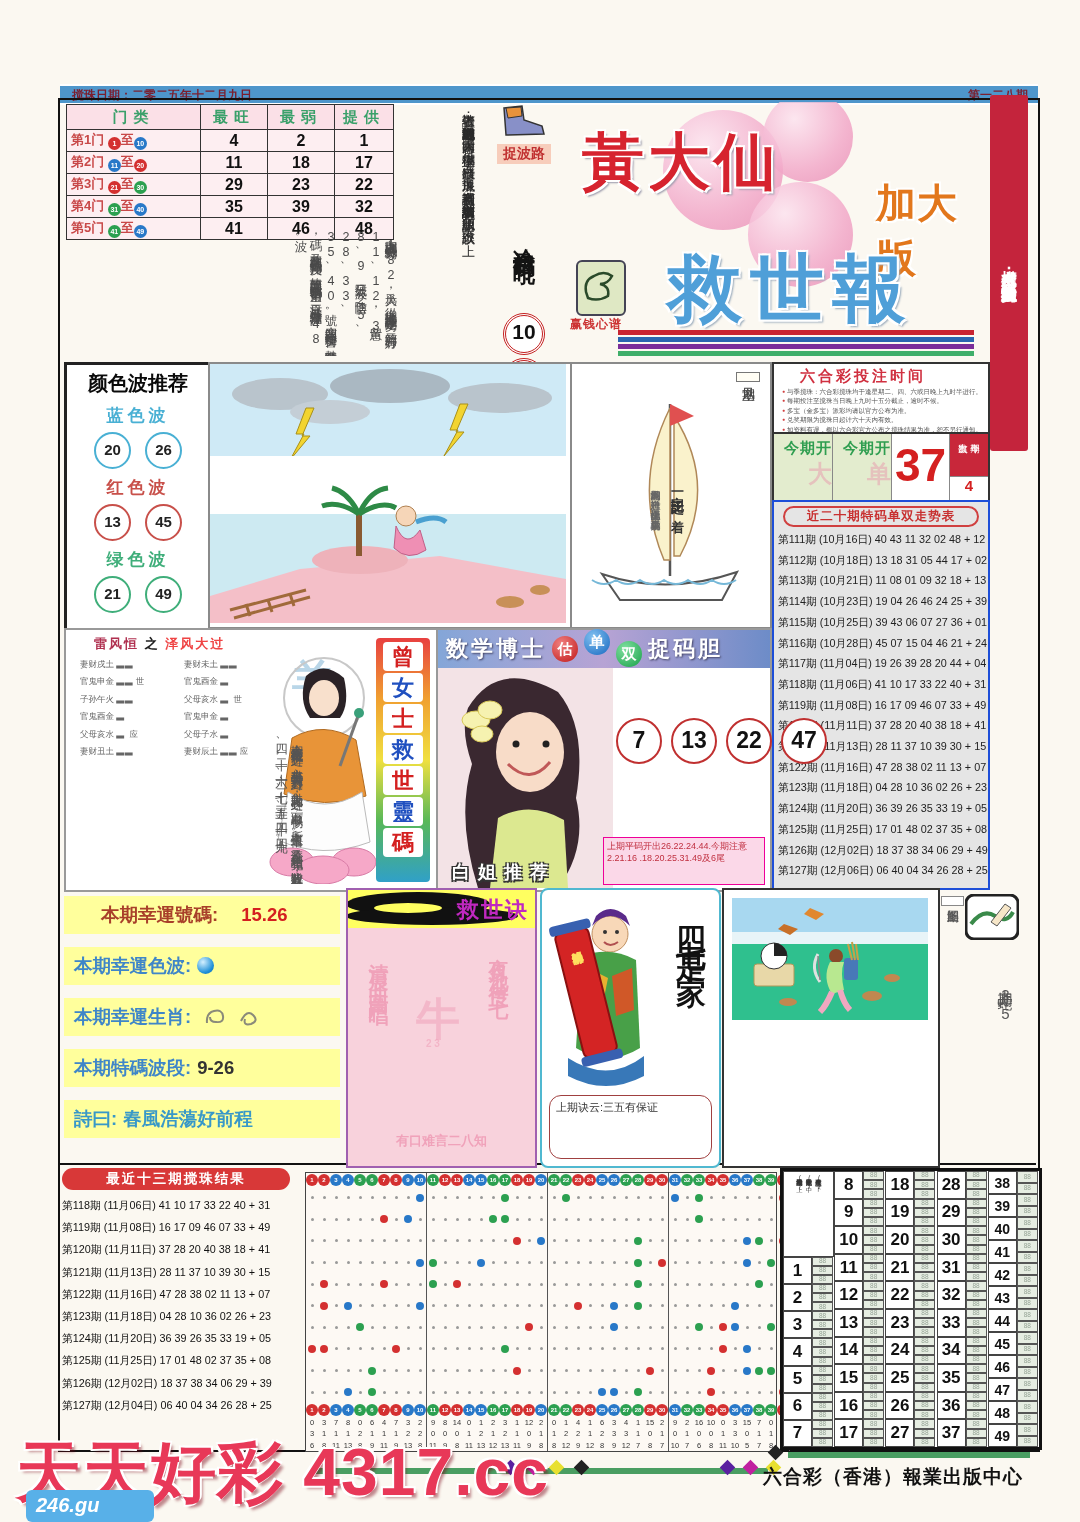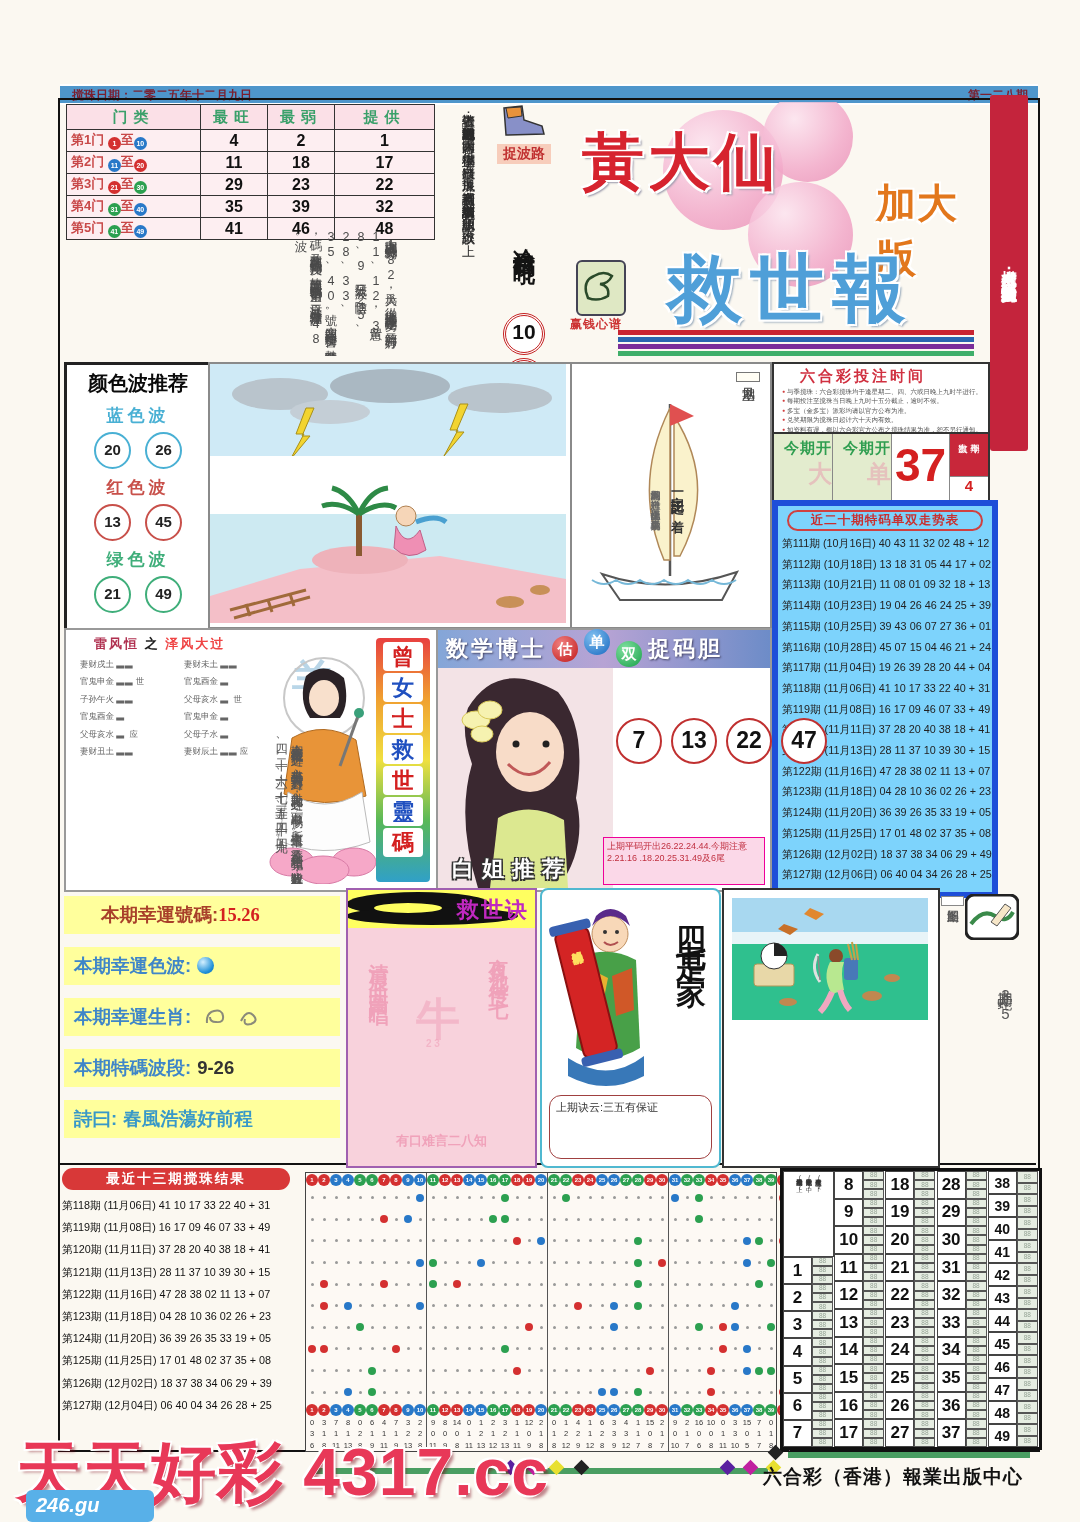--- a/index.html
+++ b/index.html
@@ -9,21 +9,21 @@
   .vrl{writing-mode:vertical-rl;text-orientation:upright;}
   
   #headline{left:44px;top:34px;width:1000px;font-size:24px;font-weight:bold;color:#93294a;
             letter-spacing:1px;font-family:"Liberation Serif",serif;}
   #bluebar{left:60px;top:84px;width:978px;height:17px;background:#4e96cb;border-top:2px solid #fff;border-bottom:2px solid #fff;}
   #bluebar .l{position:absolute;left:12px;top:1px;font-size:12px;font-weight:bold;color:#7c1f2e;}
   #bluebar .r{position:absolute;right:10px;top:1px;font-size:12px;font-weight:bold;color:#7c1f2e;}
   #frame{left:58px;top:98px;width:978px;height:1350px;border:2px solid #111;}
   #midline{left:58px;top:1163px;width:978px;height:0;border-top:2px solid #111;}
   
-  #gatetable{left:66px;top:104px;width:369px;border-collapse:collapse;}
+  #gatetable{left:66px;top:104px;width:328px;border-collapse:collapse;}
   #gatetable th{background:#fbe0e7;color:#3aa06a;font-size:15px;font-weight:bold;border:1.6px solid #333;
       letter-spacing:6px;height:22px;}
   #gatetable td{background:#fdeef1;border:1.6px solid #333;text-align:center;font-size:16px;font-weight:bold;color:#111;height:19px;}
   #gatetable td.g{font-size:13px;color:#c84848;text-align:left;padding-left:4px;white-space:nowrap;}
   .mini{display:inline-block;width:13px;height:13px;border-radius:50%;color:#fff;font-size:7px;line-height:13px;
         text-align:center;vertical-align:-2px;font-weight:bold;}
   
   #analysis{left:64px;top:230px;width:334px;height:126px;font-size:12.5px;color:#4a4a4a;line-height:1.2;
      letter-spacing:1px;overflow:hidden;}
   #notice{left:400px;top:104px;width:78px;height:248px;font-size:13px;color:#2a2a2a;line-height:1.5;overflow:hidden;}
@@ -72,21 +72,21 @@
   #today{left:772px;top:432px;width:214px;height:66px;border:2px solid #333;background:#fff;display:flex;}
   .tcell{width:58px;border-right:1.5px solid #888;background:#e3ecce;text-align:right;position:relative;}
   .tcell .lab{margin-top:5px;font-size:15px;font-weight:900;color:#2f9e50;letter-spacing:1px;}
   .tcell .faint{font-size:24px;color:#e8a0b0;opacity:.55;font-weight:bold;}
   #bignum{flex:1;text-align:center;font-size:46px;font-weight:900;color:#d42020;line-height:62px;background:#fff;}
   #tright{width:38px;border-left:1.5px solid #888;display:flex;flex-direction:column;}
   #tright .red{height:40px;background:#c8273a;display:flex;justify-content:center;gap:2px;padding-top:2px;}
   #tright .red div{font-size:9.5px;color:#fff;line-height:1.05;}
   #tright .val{flex:1;border-top:1.5px solid #888;text-align:center;color:#d42020;font-size:15px;font-weight:bold;}
   
-  #trend20{left:772px;top:500px;width:214px;height:386px;border:6px solid #1d4ed8;background:#7dd3fc;overflow:hidden;}
+  #trend20{left:772px;top:500px;width:214px;height:386px;border:2px solid #1d4ed8;background:#e5e5e5;overflow:hidden;}
   #trend20 .pill{margin:4px auto 2px;width:188px;border:2px solid #d04040;border-radius:11px;color:#c83030;
      font-size:12.5px;font-weight:bold;text-align:center;letter-spacing:1px;padding:0 2px;}
   #trend20 .row{font-size:10.8px;color:#222;line-height:20.7px;padding-left:4px;white-space:nowrap;}
   
   #hexbox{left:64px;top:628px;width:370px;height:260px;border:2px solid #999;background:#fff;overflow:hidden;}
   #hextitle{position:absolute;left:28px;top:5px;font-size:13px;font-weight:bold;color:#b03050;letter-spacing:2px;}
   #hextitle span{color:#222;}
   .yao{position:absolute;top:26px;font-size:8.5px;color:#666;line-height:2.05;white-space:pre;}
   #yamark{position:absolute;left:226px;top:22px;font-size:42px;color:#b9d6e8;font-weight:bold;}
   #hextext{position:absolute;left:6px;top:104px;width:232px;height:150px;font-size:12.5px;color:#555;
@@ -99,28 +99,28 @@
   
   #baijie{left:436px;top:628px;width:332px;height:260px;border:2px solid #999;background:#fff;}
   #bjhead{height:38px;background:linear-gradient(90deg,#84a6d8,#b7a3d4,#6d8cc8);display:flex;align-items:center;gap:6px;padding-left:8px;}
   .bjt{font-size:22px;font-weight:900;color:#fff;letter-spacing:3px;text-shadow:1px 1px 2px #446;}
   .ball{width:26px;height:26px;border-radius:50%;color:#fff;font-size:15px;font-weight:bold;text-align:center;line-height:26px;}
   #bjnums{position:absolute;left:178px;top:88px;display:flex;gap:9px;}
   .bjcirc{width:42px;height:42px;border:2.5px solid #c03030;border-radius:50%;background:#fff;font-size:23px;
      font-weight:bold;color:#111;text-align:center;line-height:40px;}
   #bjnote{position:absolute;right:5px;bottom:5px;width:154px;height:42px;background:#fbd8e8;border:1px solid #e09;
      font-size:9px;color:#c03040;line-height:1.35;padding:2px 3px;}
-  #bjsign{position:absolute;left:14px;bottom:6px;font-size:22px;font-weight:900;color:#fff;letter-spacing:8px;
+  #bjsign{position:absolute;left:14px;bottom:6px;font-size:18px;font-weight:900;color:#fff;letter-spacing:8px;
      text-shadow:-1.5px -1.5px 0 #333,1.5px -1.5px 0 #333,-1.5px 1.5px 0 #333,1.5px 1.5px 0 #333;}
   
   #luckybox{left:64px;top:896px;width:276px;height:268px;}
   .lrow{height:38px;background:#ffff9c;margin-bottom:13px;line-height:38px;padding-left:10px;font-size:18.5px;
      font-weight:bold;white-space:nowrap;}
   .lab1{color:#a8402a;margin-left:27px;} .lab2{color:#3f86c8;} .lab3{color:#3898c8;}
-  .val-red{color:#d42020;margin-left:0;font-family:Liberation Serif, serif;} .val-dark{color:#333;margin-left:6px;} .val-blue{color:#3898c8;margin-left:6px;}
+  .val-red{color:#d42020;margin-left:23px;} .val-dark{color:#333;margin-left:6px;} .val-blue{color:#3898c8;margin-left:6px;}
   .bluedot{display:inline-block;width:17px;height:17px;border-radius:50%;vertical-align:-2px;margin-left:6px;
      background:radial-gradient(circle at 35% 30%,#d4f0ff,#2090d8 65%,#1060a8);}
   .zod{display:inline-block;width:22px;height:20px;margin-left:8px;vertical-align:-4px;}
   
   #jsj{left:346px;top:888px;width:187px;height:276px;border:2.5px solid #a060b0;background:#f8d2dc;overflow:hidden;}
   #jsjtop{height:38px;background:#ffff60;position:relative;overflow:hidden;}
   #jsjtitle{position:absolute;right:6px;top:5px;font-size:22px;font-weight:900;color:#c028c0;letter-spacing:2px;z-index:2;}
   .jsjfaint{position:absolute;color:#f0a2ba;font-weight:bold;}
   
   #caishen{left:540px;top:888px;width:177px;height:276px;border:2px solid #50b8d0;border-radius:8px;background:#fff;overflow:hidden;}

